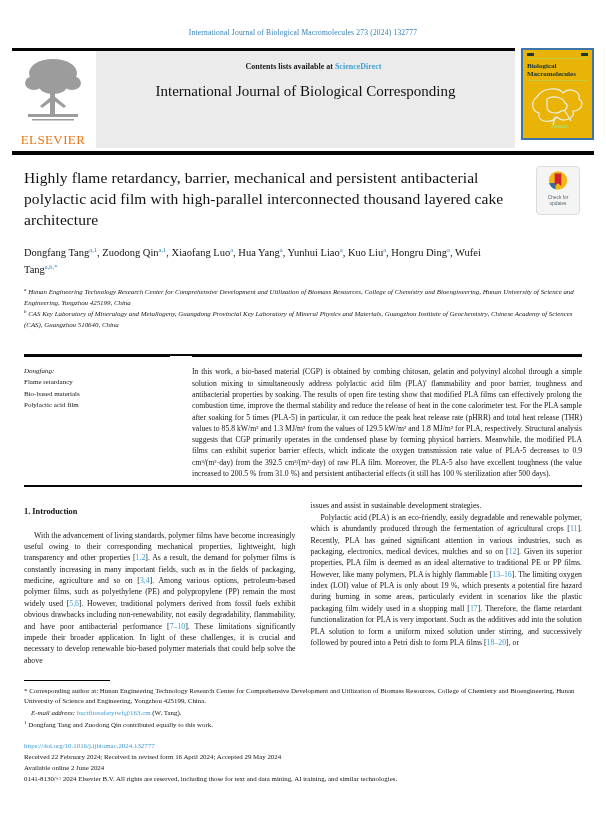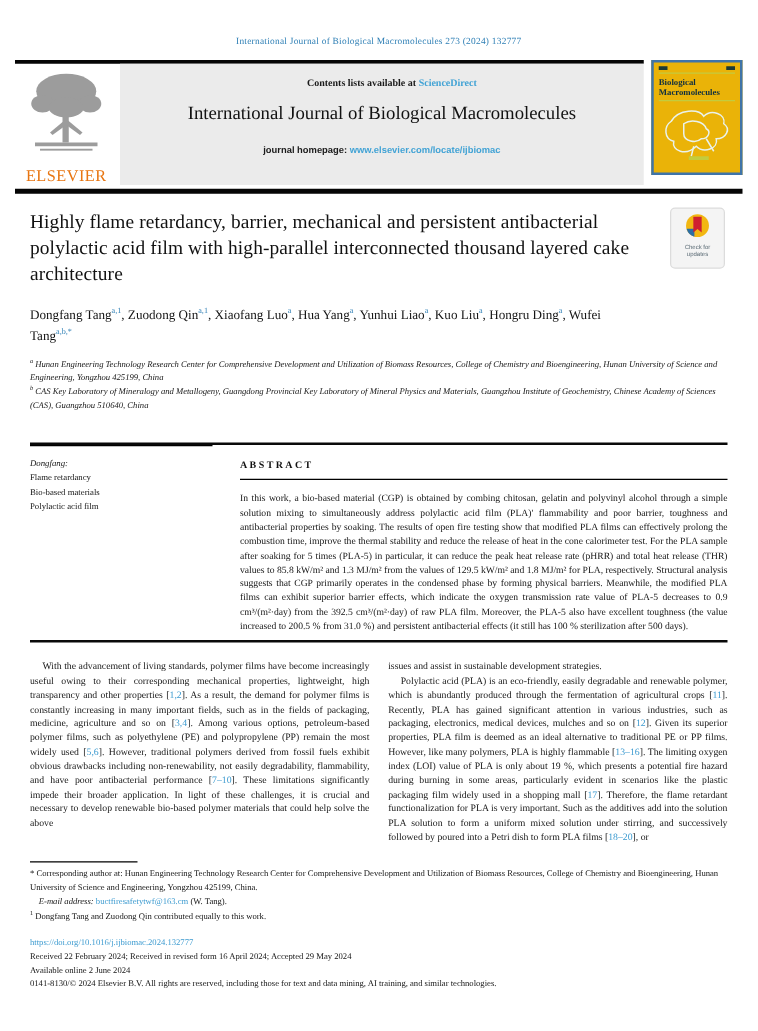--- a/index.html
+++ b/index.html
@@ -93,22 +93,21 @@
         <path d="M32 40 L44 50 L42 52 L31 44 Z"></path>
         <rect x="6" y="58" width="50" height="3"></rect>
         <rect x="10" y="63" width="42" height="1.5"></rect>
       </g>
     </svg>
     <div class="elsevier">ELSEVIER</div>
   </div>
 
   <div class="banner">
     <div class="contents-line"><span>Contents lists available at </span><span class="sd">ScienceDirect</span></div>
-    <div class="journal-title">International Journal of Biological Macromolecules</div>
-    <div class="homepage-line"><span>journal homepage: </span><span class="url">www.elsevier.com/locate/ijbiomac</span></div>
+    <div class="journal-title">International Journal of Biological Corresponding</div>
   </div>
 
   <div class="cover">
     <div class="cover-marks">
         <span></span>
         <span></span>
       </div>
     <div class="cover-rule"></div>
     <div class="cover-title"><span>Biological</span><br><span>Macromolecules</span></div>
     <div class="cover-rule"></div>
@@ -152,30 +151,30 @@
   <div class="info-col">
     <div class="head-rule"></div>
     <div class="kw-block">
       <div class="kw-label">Dongfang:</div>
       <div>Flame retardancy</div>
       <div>Bio-based materials</div>
       <div>Polylactic acid film</div>
     </div>
   </div>
   <div class="abs-col">
-    <div class="sec-head">ABSTRACT</div>
     <div class="head-rule"></div>
     <div class="abs-text">In this work, a bio-based material (CGP) is obtained by combing chitosan, gelatin and polyvinyl alcohol through a simple solution mixing to simultaneously address polylactic acid film (PLA)' flammability and poor barrier, toughness and antibacterial properties by soaking. The results of open fire testing show that modified PLA films can effectively prolong the combustion time, improve the thermal stability and reduce the release of heat in the cone calorimeter test. For the PLA sample after soaking for 5 times (PLA-5) in particular, it can reduce the peak heat release rate (pHRR) and total heat release (THR) values to 85.8 kW/m² and 1.3 MJ/m² from the values of 129.5 kW/m² and 1.8 MJ/m² for PLA, respectively. Structural analysis suggests that CGP primarily operates in the condensed phase by forming physical barriers. Meanwhile, the modified PLA films can exhibit superior barrier effects, which indicate the oxygen transmission rate value of PLA-5 decreases to 0.9 cm³/(m²·day) from the 392.5 cm³/(m²·day) of raw PLA film. Moreover, the PLA-5 also have excellent toughness (the value increased to 200.5 % from 31.0 %) and persistent antibacterial effects (it still has 100 % sterilization after 500 days).</div>
   </div>
 </div>
 
 <div class="rule-thick2"></div>
 
 <div class="body-cols">
   <div class="bcol">
+    <h2>1. Introduction</h2>
     <p class="indent"><span>With the advancement of living standards, polymer films have become increasingly useful owing to their corresponding mechanical properties, lightweight, high transparency and other properties [</span><span class="lnk">1,2</span><span>]. As a result, the demand for polymer films is constantly increasing in many important fields, such as in the fields of packaging, medicine, agriculture and so on [</span><span class="lnk">3,4</span><span>]. Among various options, petroleum-based polymer films, such as polyethylene (PE) and polypropylene (PP) remain the most widely used [</span><span class="lnk">5,6</span><span>]. However, traditional polymers derived from fossil fuels exhibit obvious drawbacks including non-renewability, not easily degradability, flammability, and have poor antibacterial performance [</span><span class="lnk">7–10</span><span>]. These limitations significantly impede their broader application. In light of these challenges, it is crucial and necessary to develop renewable bio-based polymer materials that could help solve the above</span></p>
   </div>
   <div class="bcol">
     <p><span>issues and assist in sustainable development strategies.</span></p>
     <p class="indent"><span>Polylactic acid (PLA) is an eco-friendly, easily degradable and renewable polymer, which is abundantly produced through the fermentation of agricultural crops [</span><span class="lnk">11</span><span>]. Recently, PLA has gained significant attention in various industries, such as packaging, electronics, medical devices, mulches and so on [</span><span class="lnk">12</span><span>]. Given its superior properties, PLA film is deemed as an ideal alternative to traditional PE or PP films. However, like many polymers, PLA is highly flammable [</span><span class="lnk">13–16</span><span>]. The limiting oxygen index (LOI) value of PLA is only about 19 %, which presents a potential fire hazard during burning in some areas, particularly evident in scenarios like the plastic packaging film widely used in a shopping mall [</span><span class="lnk">17</span><span>]. Therefore, the flame retardant functionalization for PLA is very important. Such as the additives add into the solution PLA solution to form a uniform mixed solution under stirring, and successively followed by poured into a Petri dish to form PLA films [</span><span class="lnk">18–20</span><span>], or</span></p>
   </div>
 </div>
 
 <div class="footnotes">
   <div class="fn-rule"></div>

